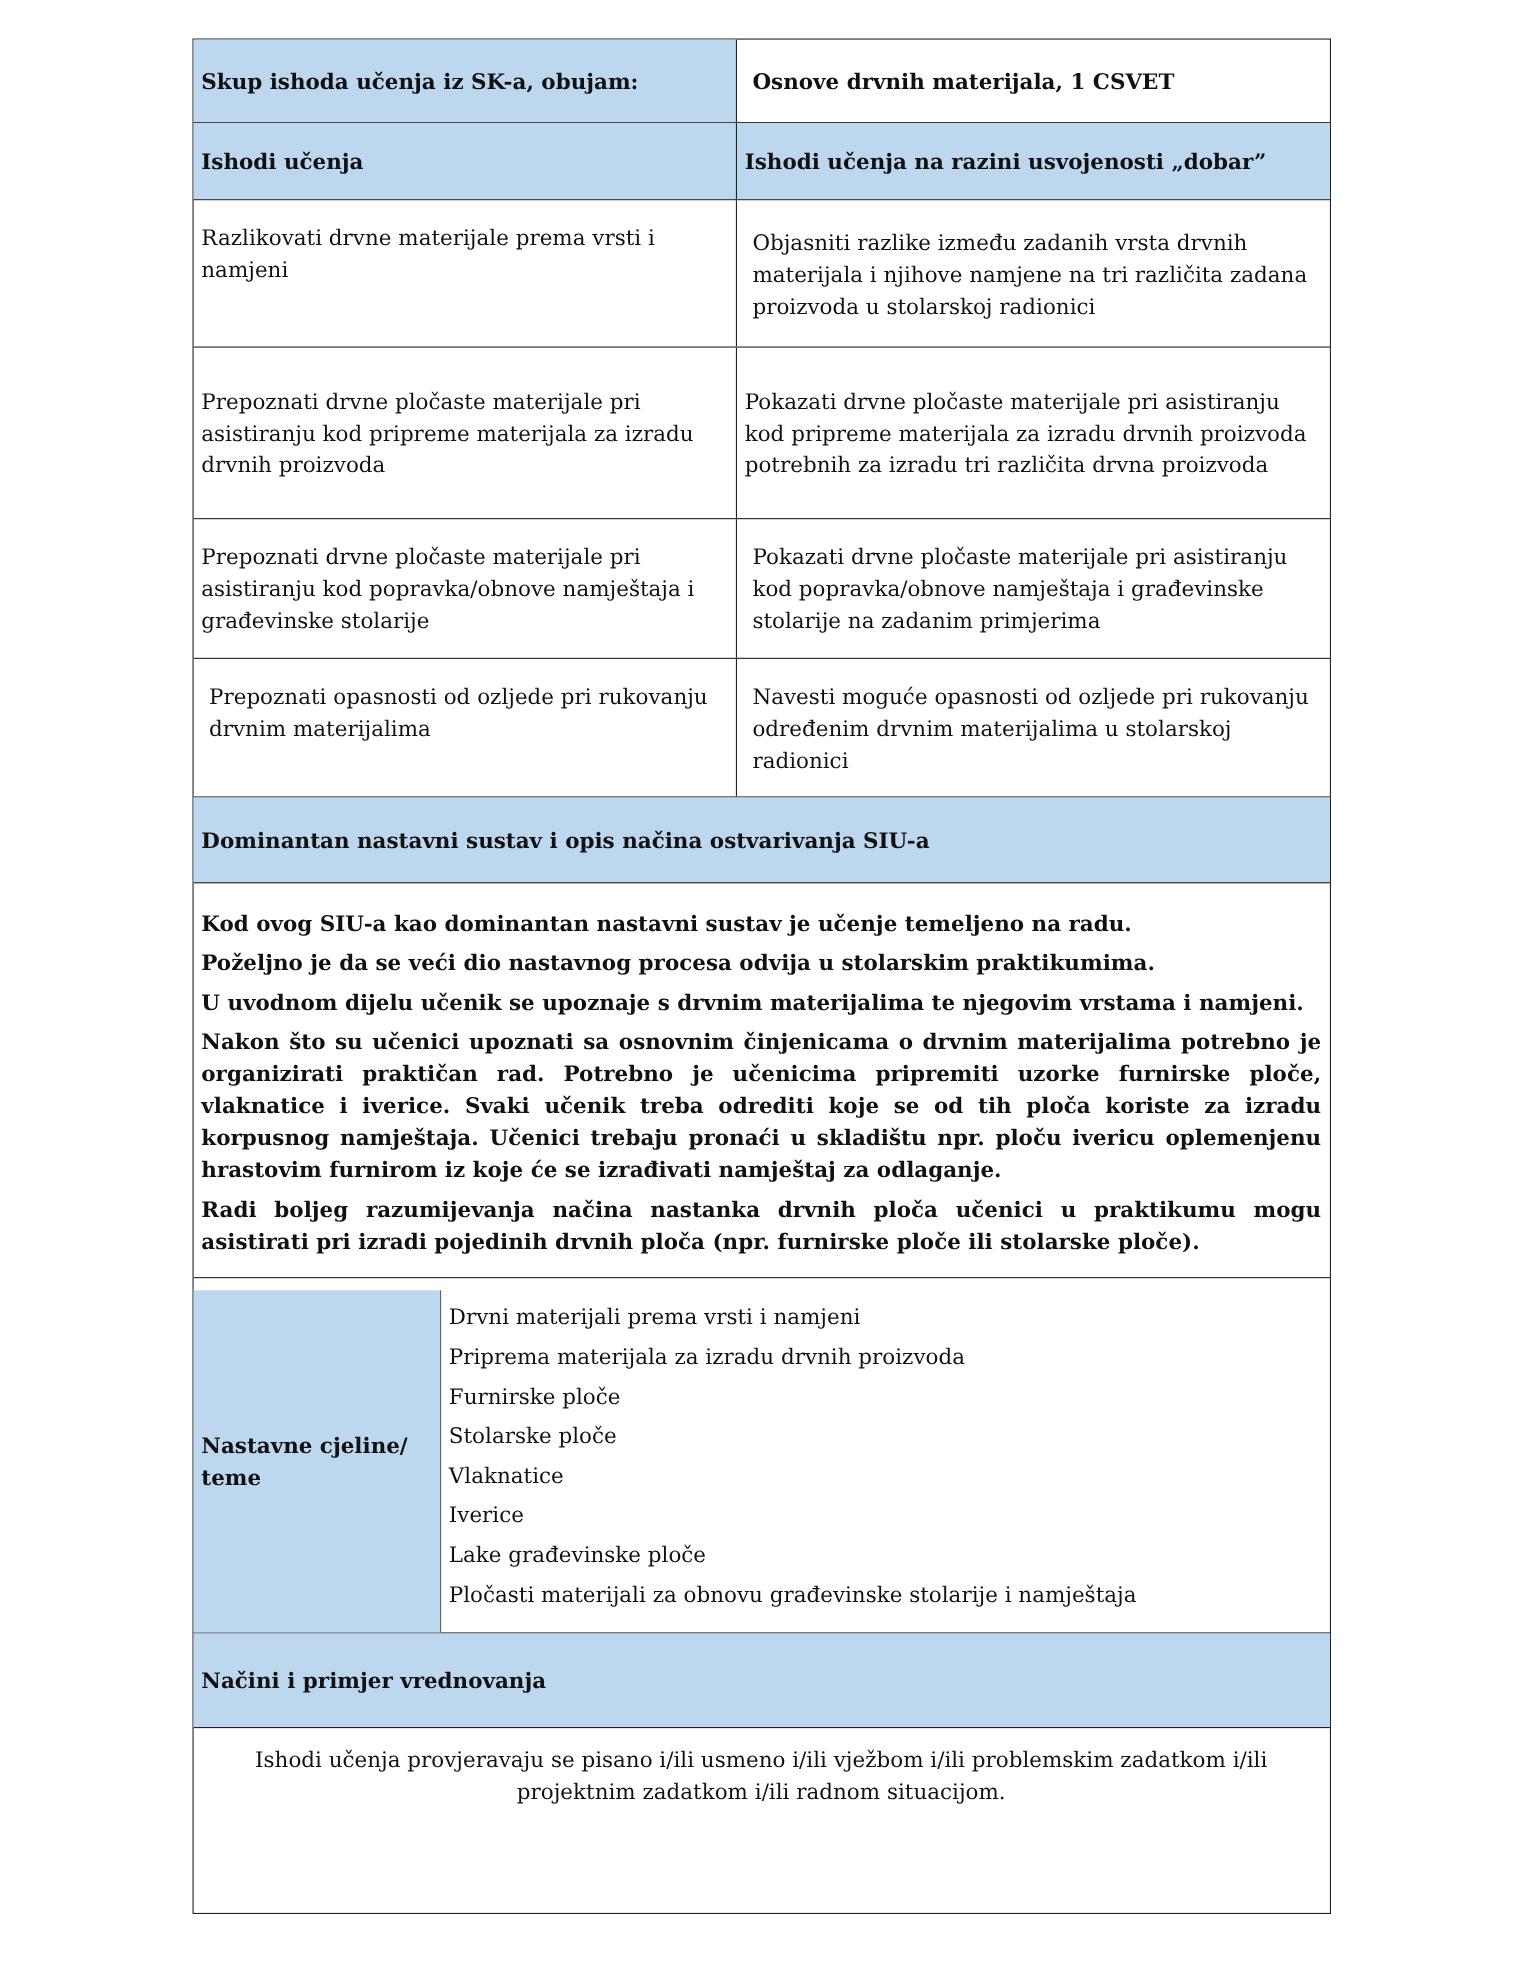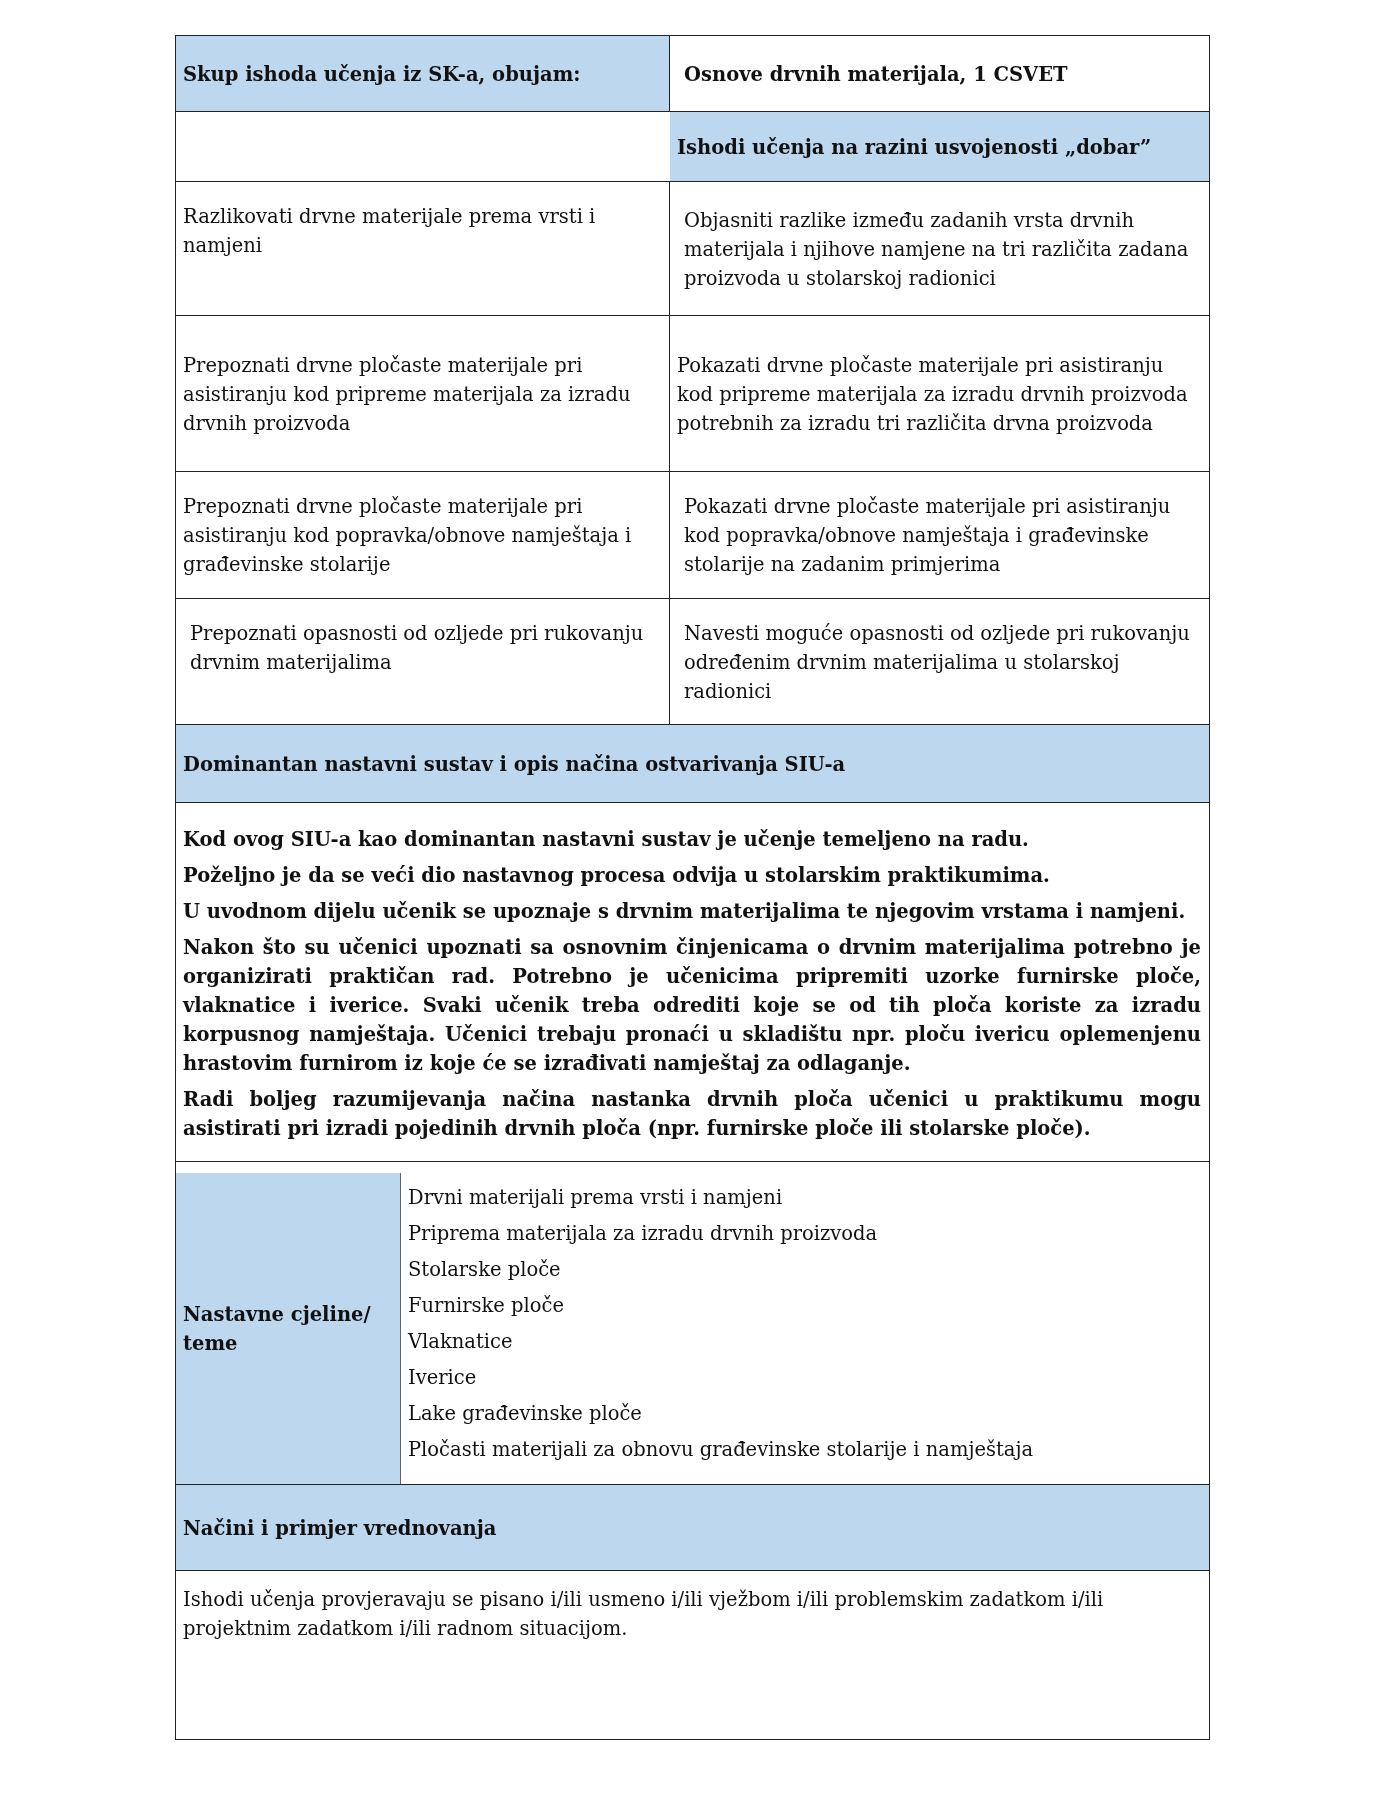--- a/index.html
+++ b/index.html
@@ -27,20 +27,23 @@
   <div class="row" style="top:0;height:76px;">
     <div class="cell c1 shade">
       <div class="txt b vc">Skup ishoda učenja iz SK-a, obujam:</div>
     </div>
     <div class="cell c2">
       <div class="txt b vc" style="left:14px">Osnove drvnih materijala, 1 CSVET</div>
     </div>
   </div>
 
   <div class="row" style="top:76px;height:70px;">
+    <div class="cell c1 shade">
+      <div class="txt b vc">Ishodi učenja</div>
+    </div>
     <div class="cell c2 shade">
       <div class="txt b vc">Ishodi učenja na razini usvojenosti „dobar”</div>
     </div>
   </div>
 
   <div class="row" style="top:146px;height:134px;">
     <div class="cell c2">
       <div class="txt" style="top:24px;left:14px">Objasniti razlike između zadanih vrsta drvnih materijala i njihove namjene na tri različita zadana proizvoda u stolarskoj radionici</div>
     </div>
     <div class="cell c1">
@@ -90,31 +93,31 @@
   </div>
 
   <div class="row" style="top:1126px;height:323px;">
     <div class="cell shade" style="left:0;width:225px;border-right:1.5px solid #666;margin-top:11px;">
       <div class="txt b vc">Nastavne cjeline/ teme</div>
     </div>
     <div class="cell" style="left:225px;right:0;">
       <div class="txt topics" style="top:18px">
         <div>Drvni materijali prema vrsti i namjeni</div>
         <div>Priprema materijala za izradu drvnih proizvoda</div>
+        <div>Furnirske ploče</div>
         <div>Stolarske ploče</div>
-        <div>Furnirske ploče</div>
         <div>Vlaknatice</div>
         <div>Iverice</div>
         <div>Lake građevinske ploče</div>
         <div>Pločasti materijali za obnovu građevinske stolarije i namještaja</div>
       </div>
     </div>
   </div>
 
   <div class="row shade" style="top:1449px;height:86px;">
     <div class="txt b vc">Načini i primjer vrednovanja</div>
   </div>
 
-  <div class="row" style="top:1535px;bottom:0;border-bottom:none;">
+  <div class="row" style="top:1535px;bottom:0;border-bottom:none;text-align:center;">
     <div class="txt" style="top:14px">Ishodi učenja provjeravaju se pisano i/ili usmeno i/ili vježbom i/ili problemskim zadatkom i/ili projektnim zadatkom i/ili radnom situacijom.</div>
   </div>
 
 </div>
 
 </body></html>

